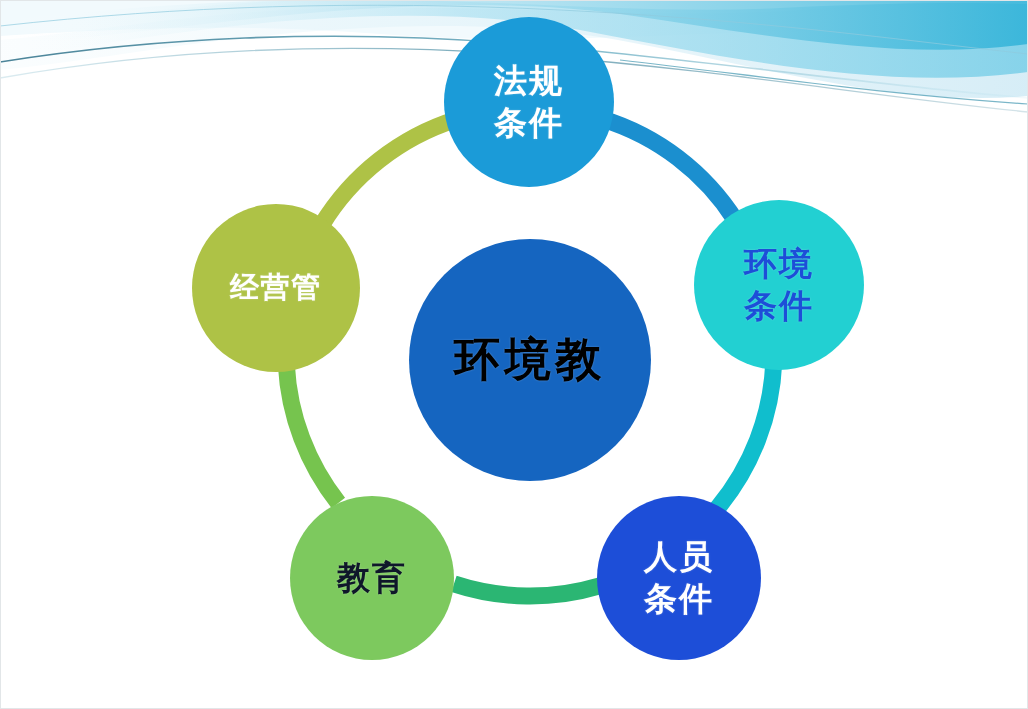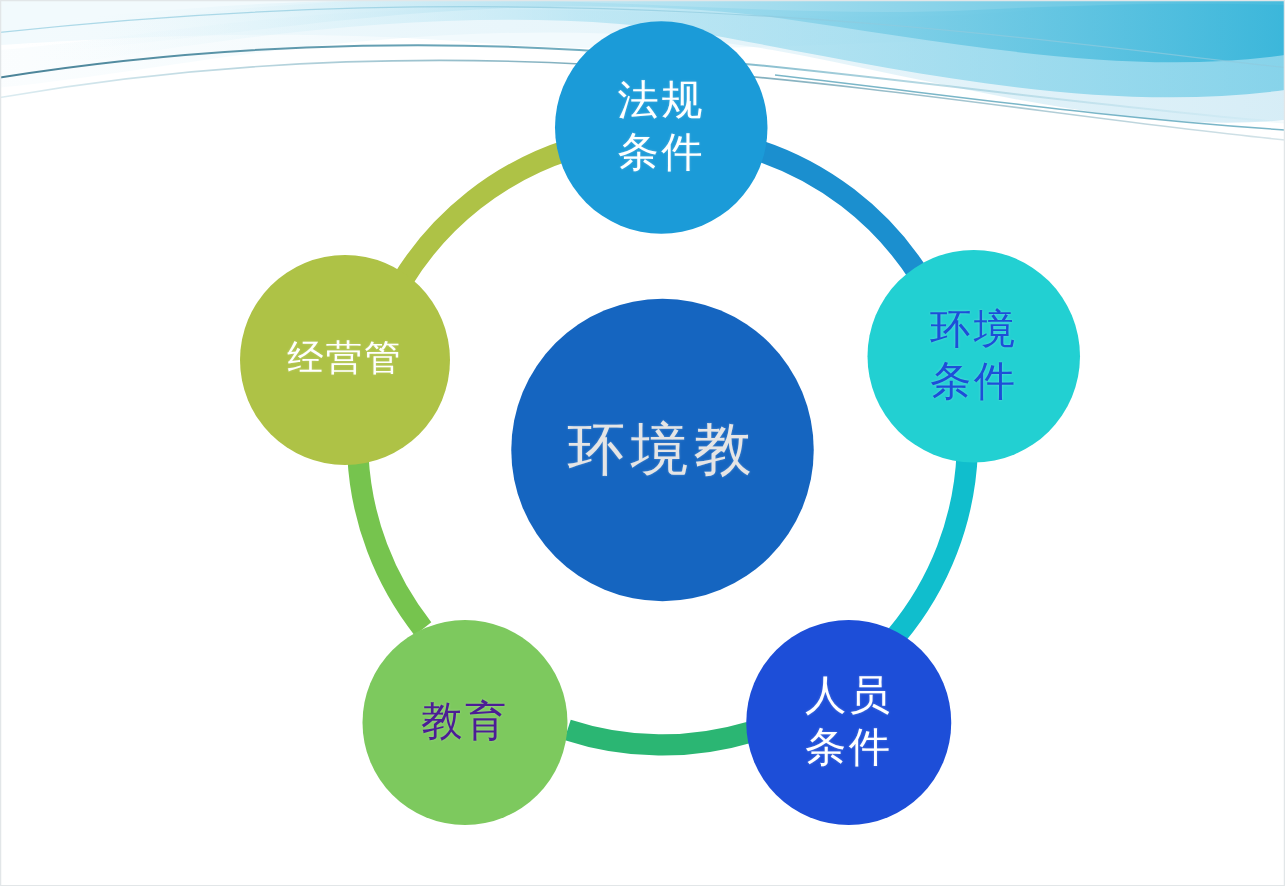--- a/index.html
+++ b/index.html
@@ -46,21 +46,21 @@
     font-family: "Liberation Serif", "DejaVu Serif", serif;
   }
   .node .ln { display: block; white-space: nowrap; }
 
   .node-center {
     z-index: 4;
     font-size: 46px;
     letter-spacing: 0.10em;
     line-height: 1.30;
   }
-  .node-sat { font-size: 33px; }
+  .node-sat { font-size: 33px; font-weight: bold; }
   .node-sat.two-per-line { font-size: 29px; }
 
   .edge-frame {
     position: absolute;
     left: 0; top: 0;
     width: 1028px; height: 709px;
     border: 1px solid #e2e6e8;
     box-sizing: border-box;
     z-index: 9;
     pointer-events: none;
@@ -119,40 +119,40 @@
   <svg id="ring-svg" viewBox="0 0 1028 709">
     <g id="ring-group" fill="none" stroke-linecap="butt">
         <path d="M 321.65 225.01 A 244 244 0 0 1 455.97 119.50" stroke="#AEC246" stroke-width="17" fill="none"></path>
         <path d="M 602.17 118.92 A 244 244 0 0 1 735.80 220.92" stroke="#1B8FCF" stroke-width="17" fill="none"></path>
         <path d="M 773.79 362.10 A 244 244 0 0 1 717.45 508.20" stroke="#10BECD" stroke-width="17" fill="none"></path>
         <path d="M 599.70 585.83 A 244 244 0 0 1 453.96 583.85" stroke="#2BB673" stroke-width="17" fill="none"></path>
         <path d="M 338.36 503.04 A 244 244 0 0 1 286.35 365.11" stroke="#76C44E" stroke-width="17" fill="none"></path>
       </g>
   </svg>
 
-  <div class="node node-center" style="left: 409px; top: 239px; width: 242px; height: 242px; background: rgb(21, 101, 192); color: #e5e5e5;">
+  <div class="node node-center" style="left: 409px; top: 239px; width: 242px; height: 242px; background: rgb(21, 101, 192); color: #000000; font-weight: bold;">
     <span class="ln">环境教</span>
   </div>
 
   <div class="node node-sat" style="left: 444px; top: 17px; width: 170px; height: 170px; background: rgb(27, 155, 216); color: rgb(255, 255, 255);">
     <span class="ln">法规</span>
     <span class="ln">条件</span>
   </div>
 
   <div class="node node-sat" style="left: 694px; top: 200px; width: 170px; height: 170px; background: rgb(34, 208, 210); color: #1d4ed8;">
     <span class="ln">环境</span>
     <span class="ln">条件</span>
   </div>
 
   <div class="node node-sat" style="left: 597px; top: 496px; width: 164px; height: 164px; background: #1d4ed8; color: rgb(255, 255, 255);">
     <span class="ln">人员</span>
     <span class="ln">条件</span>
   </div>
 
-  <div class="node node-sat" style="left: 290px; top: 496px; width: 164px; height: 164px; background: rgb(125, 201, 94); color: #4c1d95;">
+  <div class="node node-sat" style="left: 290px; top: 496px; width: 164px; height: 164px; background: rgb(125, 201, 94); color: #0f172a;">
     <span class="ln">教育</span>
   </div>
 
   <div class="node node-sat two-per-line" style="left: 192px; top: 204px; width: 168px; height: 168px; background: rgb(174, 194, 70); color: rgb(255, 255, 255);">
     <span class="ln">经营管</span>
   </div>
 
   <div class="edge-frame"></div>
 </div>
 

